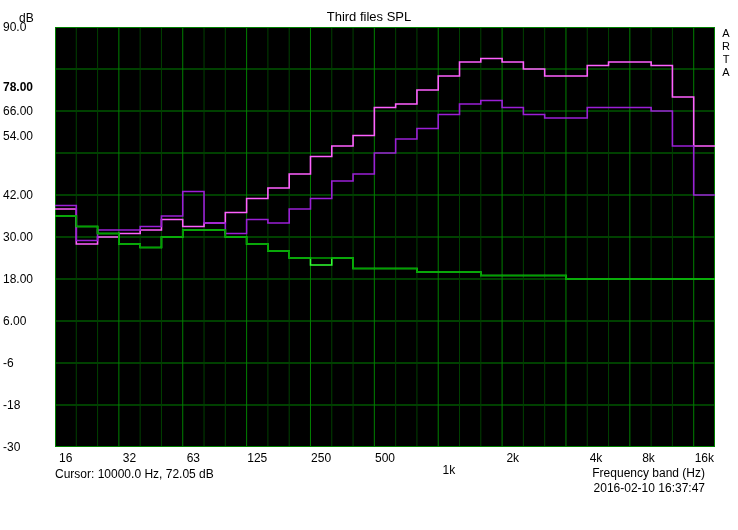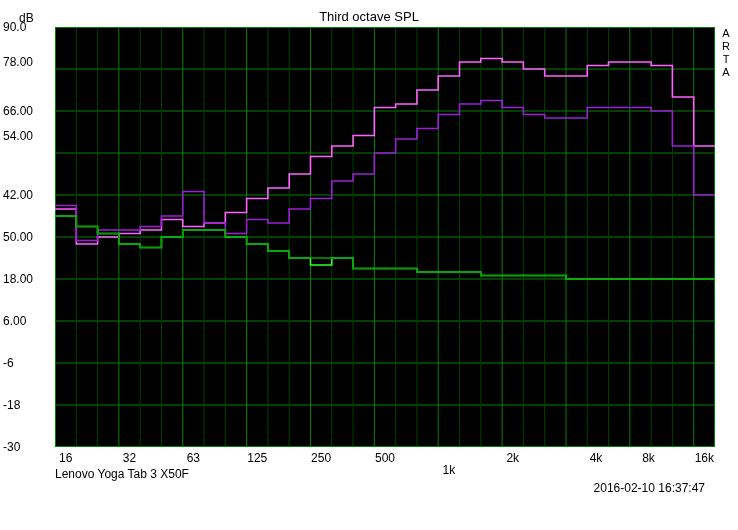--- a/index.html
+++ b/index.html
@@ -88,21 +88,21 @@
     right: 30px;
     top: 478px;
     font-size:12px;
   }
 </style>
 </head>
 <body>
 
 <div class="frame">
 
-  <div class="title">Third octave SPL</div>
+  <div class="title">Third files SPL</div>
   <div class="ylabel">dB</div>
   <div class="arta">ARTA</div>
 
   <div class="plot">
     <svg id="plotsvg" width="660" height="420">
         <line x1="0" x2="660" y1="420" y2="420" stroke="#008000" stroke-width="1"></line>
         <line x1="0" x2="660" y1="378" y2="378" stroke="#008000" stroke-width="1"></line>
         <line x1="0" x2="660" y1="336" y2="336" stroke="#008000" stroke-width="1"></line>
         <line x1="0" x2="660" y1="294" y2="294" stroke="#008000" stroke-width="1"></line>
         <line x1="0" x2="660" y1="252" y2="252" stroke="#008000" stroke-width="1"></line>
@@ -151,40 +151,41 @@
         <path d="M 0 188.99999999999997 L 21.29032258064516 188.99999999999997 L 21.29032258064516 199.5 L 42.58064516129032 199.5 L 42.58064516129032 206.5 L 63.87096774193548 206.5 L 63.87096774193548 217 L 85.16129032258064 217 L 85.16129032258064 220.5 L 106.4516129032258 220.5 L 106.4516129032258 210 L 127.74193548387096 210 L 127.74193548387096 202.99999999999997 L 149.03225806451613 202.99999999999997 L 149.03225806451613 202.99999999999997 L 170.32258064516128 202.99999999999997 L 170.32258064516128 210 L 191.61290322580643 210 L 191.61290322580643 217 L 212.9032258064516 217 L 212.9032258064516 224 L 234.19354838709677 224 L 234.19354838709677 231 L 255.48387096774192 231 L 255.48387096774192 231 L 276.7741935483871 231 L 276.7741935483871 231 L 298.06451612903226 231 L 298.06451612903226 241.5 L 319.3548387096774 241.5 L 319.3548387096774 241.5 L 340.64516129032256 241.5 L 340.64516129032256 241.5 L 361.93548387096774 241.5 L 361.93548387096774 245 L 383.22580645161287 245 L 383.22580645161287 245 L 404.51612903225805 245 L 404.51612903225805 245 L 425.8064516129032 245 L 425.8064516129032 248.5 L 447.09677419354836 248.5 L 447.09677419354836 248.5 L 468.38709677419354 248.5 L 468.38709677419354 248.5 L 489.67741935483866 248.5 L 489.67741935483866 248.5 L 510.96774193548384 248.5 L 510.96774193548384 252 L 532.258064516129 252 L 532.258064516129 252 L 553.5483870967741 252 L 553.5483870967741 252 L 574.8387096774193 252 L 574.8387096774193 252 L 596.1290322580645 252 L 596.1290322580645 252 L 617.4193548387096 252 L 617.4193548387096 252 L 638.7096774193548 252 L 638.7096774193548 252 L 660 252 " fill="none" stroke="#00a000" stroke-width="1.6"></path>
       </svg>
   </div>
 
   <div id="yticks">
       <div class="ytick" style="top: 444px;">-30</div>
       <div class="ytick" style="top: 402px;">-18</div>
       <div class="ytick" style="top: 360px;">-6</div>
       <div class="ytick" style="top: 318px;">6.00</div>
       <div class="ytick" style="top: 276px;">18.00</div>
-      <div class="ytick" style="top: 234px;">50.00</div>
+      <div class="ytick" style="top: 234px;">30.00</div>
       <div class="ytick" style="top: 192px;">42.00</div>
       <div class="ytick" style="top: 133px;">54.00</div>
       <div class="ytick" style="top: 108px;">66.00</div>
-      <div class="ytick" style="top: 59px;">78.00</div>
+      <div class="ytick" style="top: 84px; font-weight: bold;">78.00</div>
       <div class="ytick" style="top: 24px;">90.0</div>
     </div>
   <div id="xticks">
       <div class="xtick" style="left: 62.6452px;">16</div>
       <div class="xtick" style="left: 126.516px;">32</div>
       <div class="xtick" style="left: 190.387px;">63</div>
       <div class="xtick" style="left: 254.258px;">125</div>
       <div class="xtick" style="left: 318.129px;">250</div>
       <div class="xtick" style="left: 382px;">500</div>
       <div class="xtick" style="left: 445.871px; margin-top: 12px;">1k</div>
       <div class="xtick" style="left: 509.742px;">2k</div>
       <div class="xtick" style="left: 593px;">4k</div>
       <div class="xtick" style="left: 637.484px; margin-left: 8px;">8k</div>
       <div class="xtick" style="left: 701.355px;">16k</div>
     </div>
 
+  <div class="xAxisLabel">Frequency band (Hz)</div>
   <div class="timestamp">2016-02-10  16:37:47</div>
 
   <div class="footer">
-    <div class="row">Lenovo Yoga Tab 3 X50F</div>
+    <div class="row">Cursor: 10000.0 Hz, 72.05 dB</div>
   </div>
 
 </div>
 
 </body></html>

